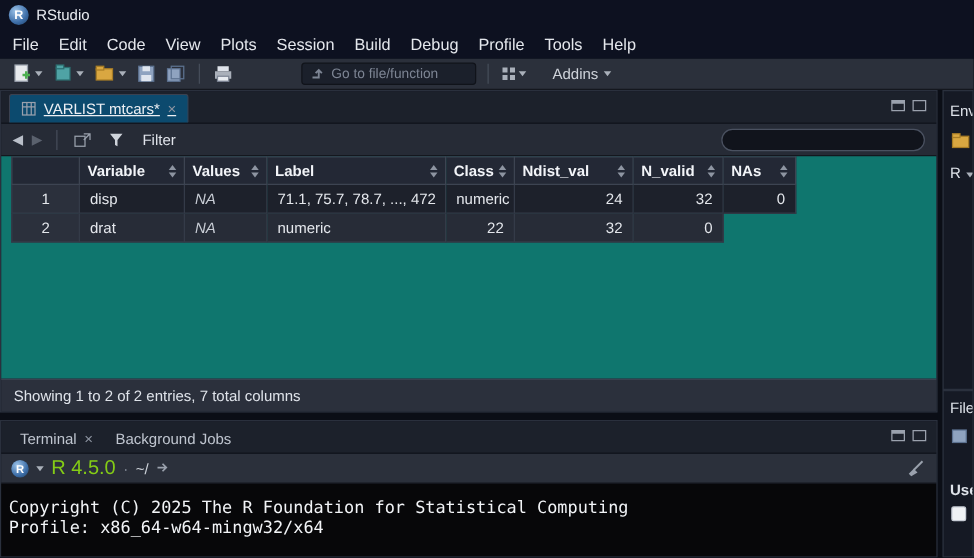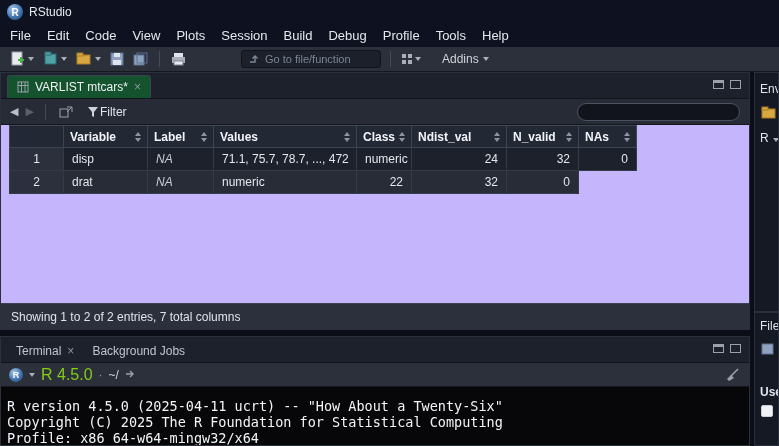--- a/index.html
+++ b/index.html
@@ -42,43 +42,43 @@
 
   .pane { background:#151924; border:1px solid #2a303d; display:flex; flex-direction:column; position:relative; }
   .viewer-pane { height:258px; }
   .h-split { height:6px; background:#0b0e16; }
   .console-pane { height:110px; }
 
   .pane-tabbar { flex:0 0 26px; background:#1c212b; border-bottom:1px solid #11141c;
                  display:flex; align-items:flex-end; padding-left:6px; position:relative; }
   .tab { height:23px; display:flex; align-items:center; gap:6px; padding:0 9px;
          font-size:12px; color:#bfc5cf; }
-  .tab.active { background:#14532d; color:#eef0f4; border:1px solid #3a4150; border-bottom:none;
-                border-radius:3px 3px 0 0; }
+  .tab.active { background:#0c4a6e; color:#eef0f4; border:1px solid #3a4150; border-bottom:none;
+                border-radius:3px 3px 0 0;text-decoration:underline; }
   .close-x { color:#8e95a2; font-size:12px; line-height:1; }
   .pane-ctrls { position:absolute; right:8px; top:7px; display:flex; gap:6px; align-items:center; }
   .mm-min { width:11px; height:9px; border:1px solid #9aa1ad; border-top-width:3px; }
   .mm-max { width:11px; height:9px; border:1px solid #9aa1ad; }
 
   
   .viewer-toolbar { flex:0 0 26px; background:#262b36; border-bottom:1px solid #14171e;
                     display:flex; align-items:center; gap:7px; padding:0 9px; }
   .navarrow { font-size:11px; }
   .navarrow.back { color:#b9bfc9; }
   .navarrow.fwd { color:#5a616d; }
-  .filter-btn { display:flex; align-items:center; gap:1px; padding:2px 5px; }
+  .filter-btn { display:flex; align-items:center; gap:15px; padding:2px 5px; }
   .filter-label { font-size:12px; color:#dfe3ea; }
   .viewer-search { margin-left:auto; width:163px; height:18px; background:#11141c;
                    border:1px solid #4a5160; border-radius:9px; display:flex; align-items:center;
                    gap:5px; padding:0 8px; }
   .viewer-search input { flex:1; background:transparent; border:none; outline:none;
                          color:#dfe3ea; font-size:11px; font-family:"Liberation Sans",sans-serif; }
 
   
-  .table-area { flex:1; background:#c4b5fd; padding-left:8px; overflow:hidden; }
+  .table-area { flex:1; background:#0f766e; padding-left:8px; overflow:hidden; }
   .grid-row { display:grid; grid-template-columns:55px 84px 66px 143px 55px 95px 72px 58px; width:628px; }
   .hcell { height:23px; background:#232835; border-right:1px solid #3d4452; border-top:1px solid #3d4452;
            border-bottom:1px solid #3d4452; display:flex; align-items:center; justify-content:space-between;
            padding:0 6px; color:#f2f4f8; font-size:12px; font-weight:bold; }
   .hcell:first-child { border-left:1px solid #3d4452; }
   .sort { display:flex; flex-direction:column; gap:2px; }
   .sort i { width:0; height:0; border-left:3.5px solid transparent; border-right:3.5px solid transparent; display:block; }
   .sort .up { border-bottom:4px solid #8e95a2; }
   .sort .down { border-top:4px solid #8e95a2; }
   .tcell { height:23px; border-right:1px solid #343b48; border-bottom:1px solid #343b48;
@@ -252,28 +252,28 @@
           <div class="grid-row">
             <div class="hcell"></div>
             <div class="hcell">
                 <span>Variable</span>
                 <span class="sort">
                   <i class="up"></i>
                   <i class="down"></i>
                 </span>
               </div>
             <div class="hcell">
+                <span>Values</span>
+                <span class="sort">
+                  <i class="up"></i>
+                  <i class="down"></i>
+                </span>
+              </div>
+            <div class="hcell">
                 <span>Label</span>
-                <span class="sort">
-                  <i class="up"></i>
-                  <i class="down"></i>
-                </span>
-              </div>
-            <div class="hcell">
-                <span>Values</span>
                 <span class="sort">
                   <i class="up"></i>
                   <i class="down"></i>
                 </span>
               </div>
             <div class="hcell">
                 <span>Class</span>
                 <span class="sort">
                   <i class="up"></i>
                   <i class="down"></i>
@@ -354,21 +354,21 @@
           <span class="cons-cwd">~/</span>
           <svg width="13" height="11">
               <path d="M1 8 L8 8 M5 5 L8 8 L5 11" transform="translate(0,-3)" fill="none" stroke="#9aa1ad" stroke-width="1.4"></path>
             </svg>
           <svg class="broom" width="16" height="14">
               <line x1="13" y1="1" x2="6" y2="8" stroke="#9aa1ad" stroke-width="1.6"></line>
               <path d="M6 7 L9 10 L4 13 L2 11 Z" fill="#9aa1ad"></path>
             </svg>
         </div>
 
-        <div class="console-output"><div>R version 4.5.0 (2025-04-11 ucrt) -- "How About a Twenty-Six"</div><div>Copyright (C) 2025 The R Foundation for Statistical Computing</div><div>Profile: x86_64-w64-mingw32/x64</div></div>
+        <div class="console-output"><div>Copyright (C) 2025 The R Foundation for Statistical Computing</div><div>Profile: x86_64-w64-mingw32/x64</div></div>
       </div>
     </div>
 
     <div class="v-split"></div>
 
     <div class="right-col">
       <div class="env-pane">
         <span class="r-lab" style="top:9px;">Envir</span>
         <svg style="position:absolute;left:6px;top:33px;" width="16" height="13">
             <rect x="1" y="3" width="13" height="9" fill="#d9a741" stroke="#a87d26"></rect>

